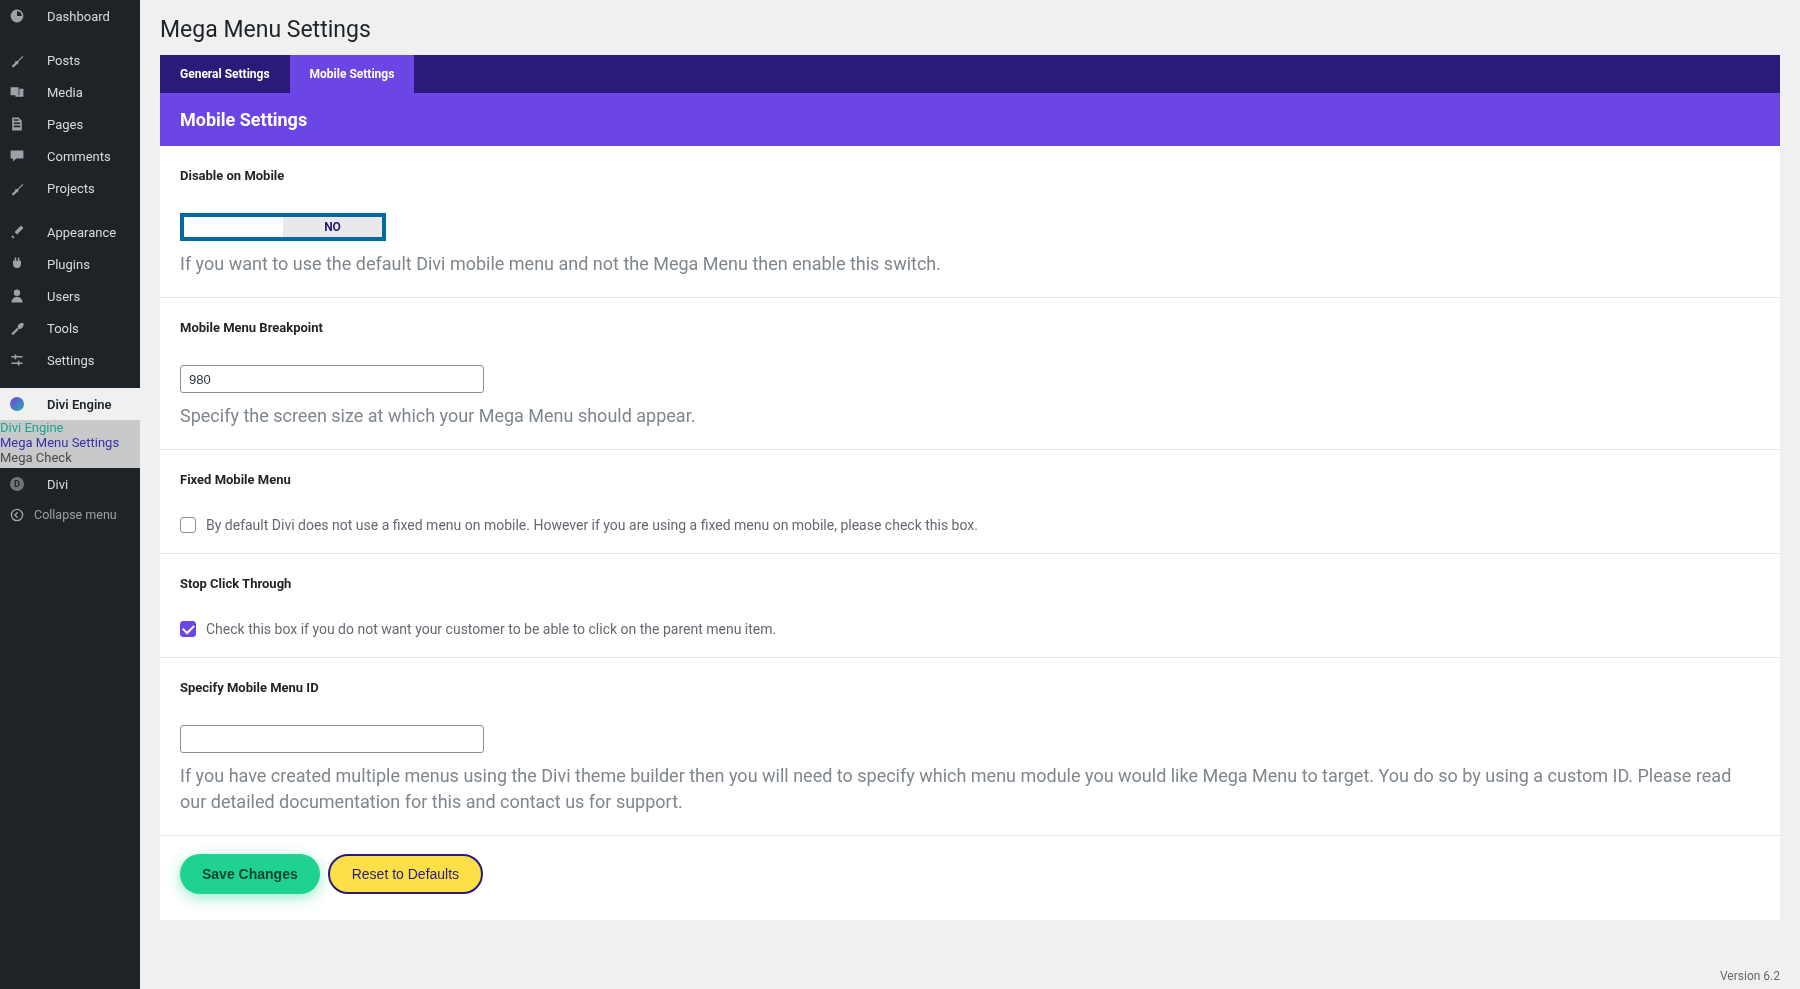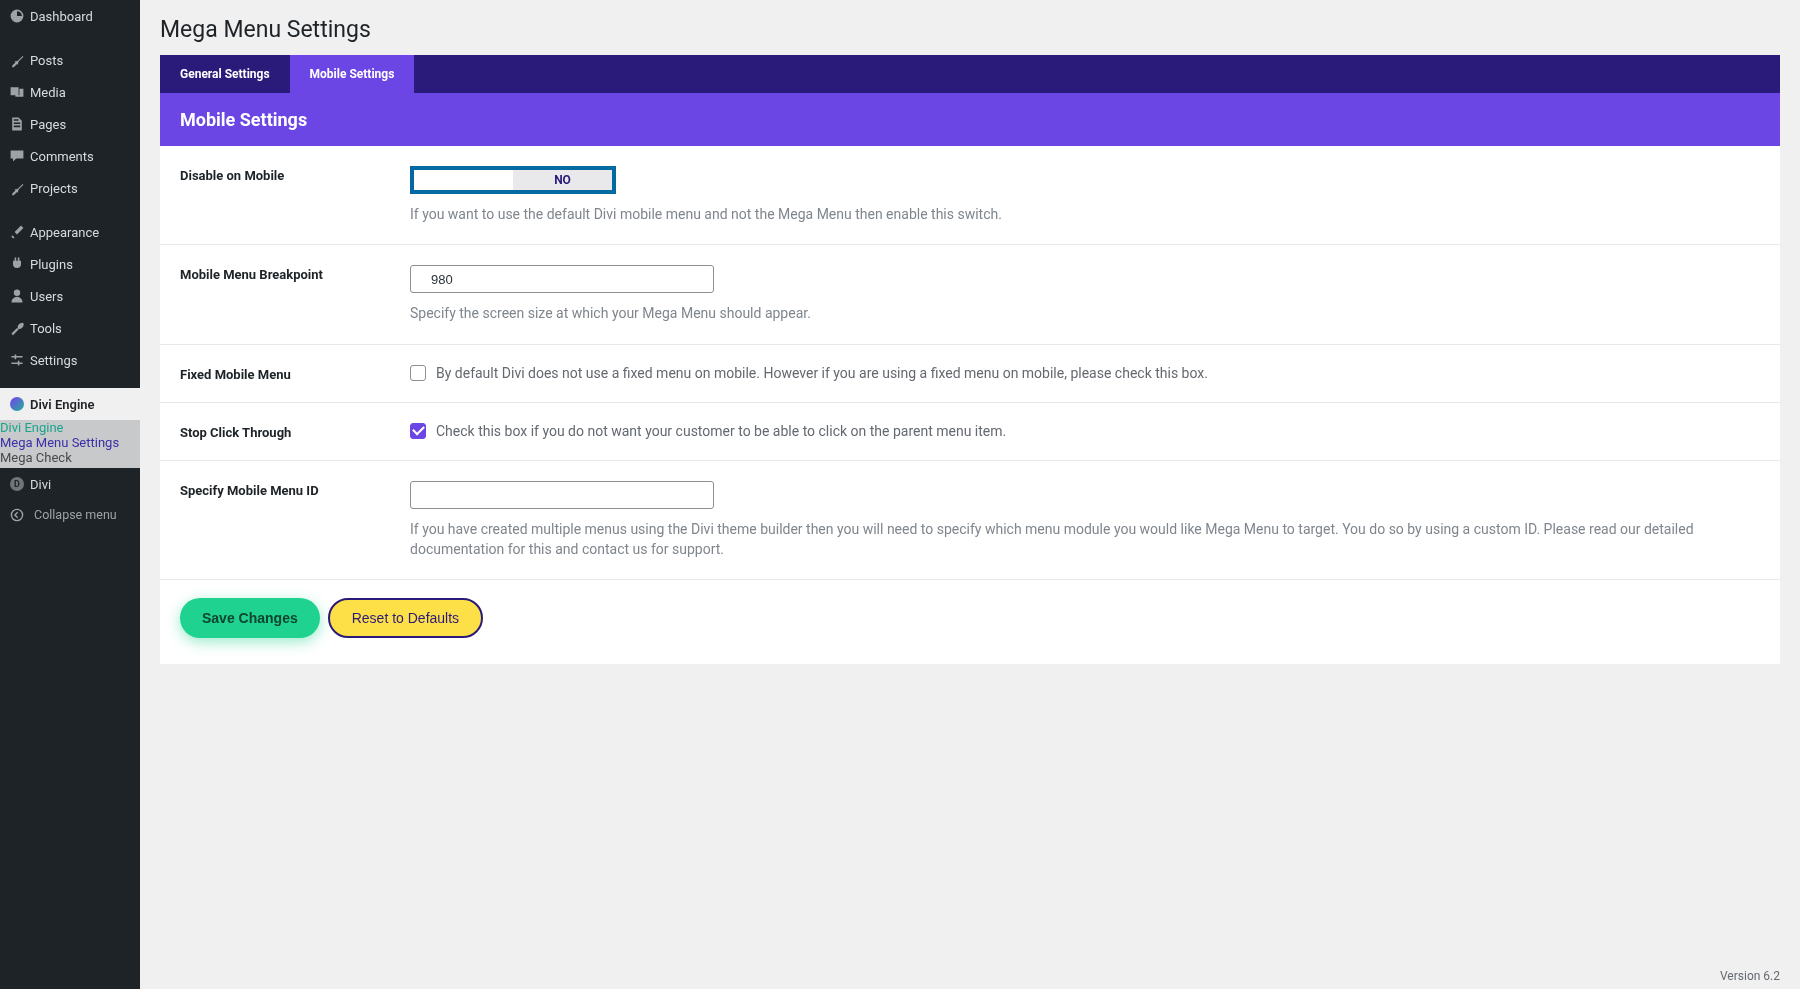--- a/index.html
+++ b/index.html
@@ -21,21 +21,21 @@
     display: flex;
     flex-direction: column;
   }
   .sidebar-item {
     display: flex;
     align-items: center;
     padding: 7px 8px 7px 8px;
     color: #d7dbde;
     cursor: pointer;
     font-size: 13px;
-    gap: 4px;
+    gap: 21px;
   }
   .sidebar-item .icon {
     width: 18px;
     height: 18px;
     display: inline-flex;
     align-items: center;
     justify-content: center;
     flex-shrink: 0;
     color: #9ca2a7;
   }
@@ -109,39 +109,40 @@
     padding: 0;
     margin-bottom: 16px;
   }
   .form-table { width: 100%; }
   .form-row {
     display: flex;
     padding: 20px 20px;
     border-bottom: 1px solid #e8e8e8;
     align-items: flex-start;
     gap: 30px;
+    flex-direction: column;
   }
   .form-row:last-of-type { border-bottom:none; }
   .form-label {
     width: 200px;
     flex-shrink: 0;
     font-weight: 700;
     font-size: 13px;
     color: #1d2327;
     padding-top: 2px;
   }
   .form-field {
     flex: 1;
     color: #646970;
     font-size: 14px;
   }
   .desc {
     margin-top: 10px;
     color: #7f868d;
-    font-size: 14px;
+    font-size: 18px;
     line-height: 1.45;
   }
   .toggle {
     display: inline-flex;
     border: 4px solid #0369a1;
     height: 28px;
     width: 206px;
     background: #fff;
     cursor: pointer;
     align-items: stretch;
@@ -154,21 +155,21 @@
     font-size: 12px;
     font-weight: 700;
     color: #2a1a7a;
   }
   .toggle .half.no {
     background: #e9e9ec;
   }
   input.text-input {
     width: 304px;
     height: 28px;
-    padding: 3px 20px;
+    padding: 3px 8px;
     border: 1px solid #8c8f94;
     border-radius: 3px;
     font-size: 13px;
     color: #2c3338;
   }
   .check-line {
     display:flex;
     align-items:center;
     gap:10px;
     color:#646970;

